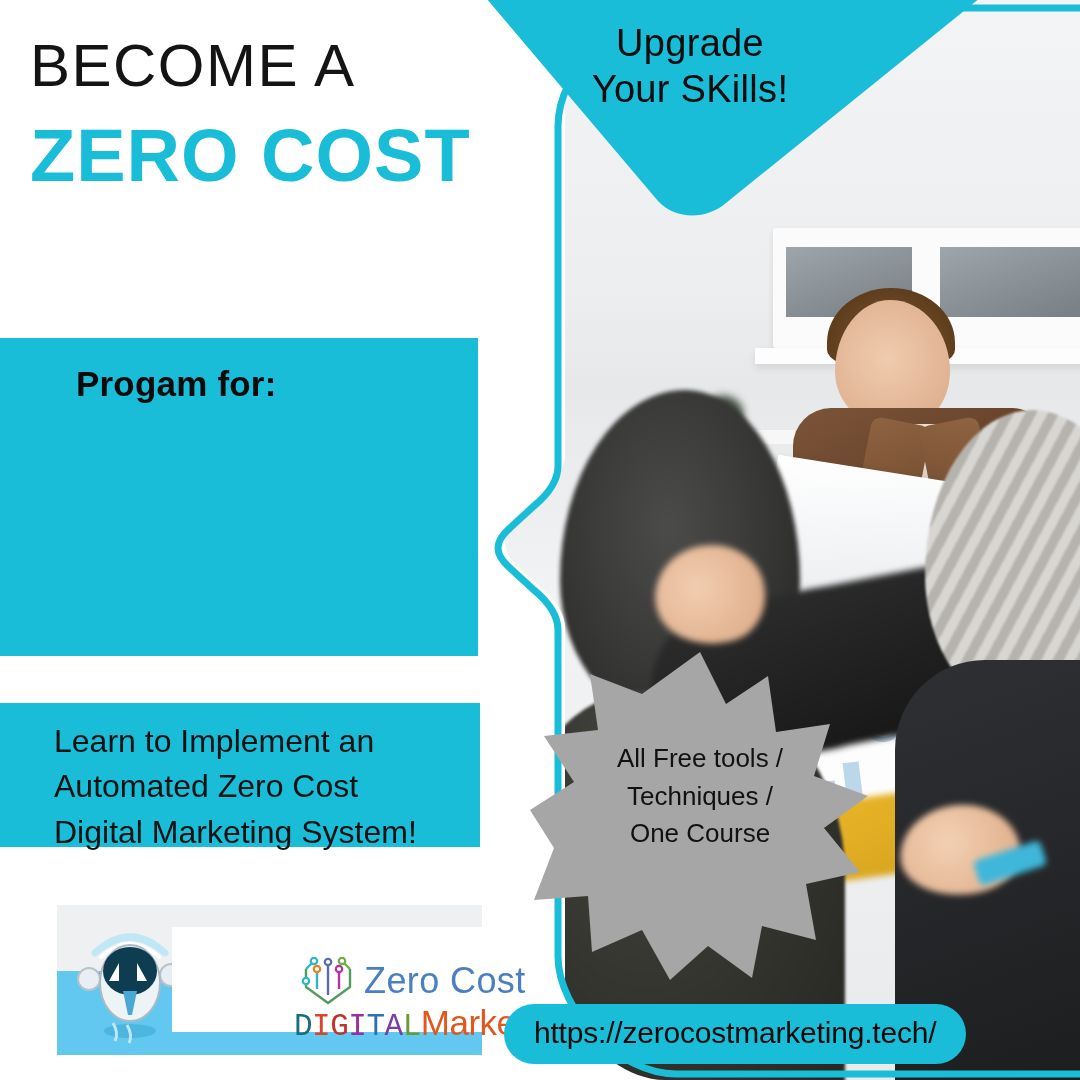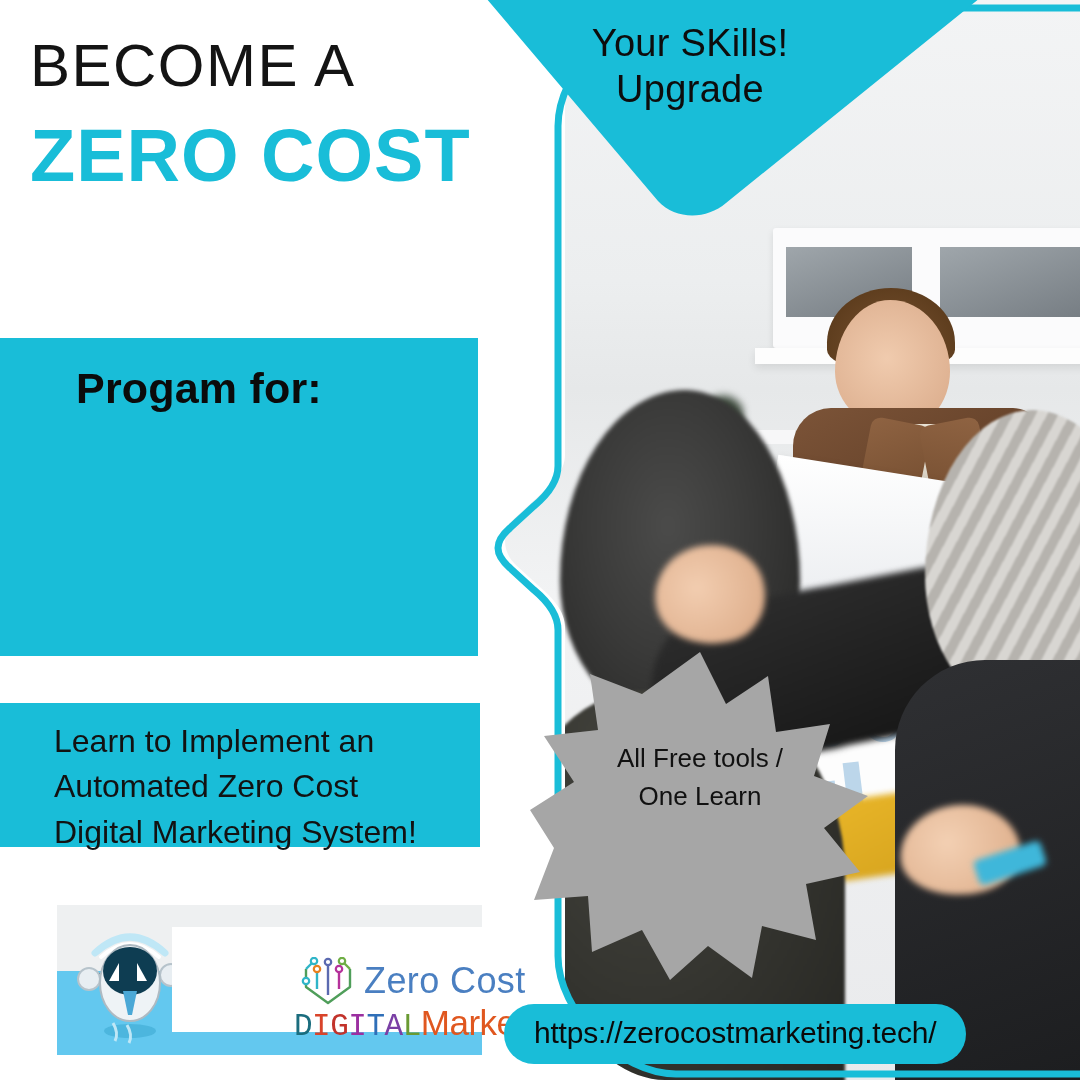--- a/index.html
+++ b/index.html
@@ -127,21 +127,21 @@
     font-size:58px; letter-spacing:1px; color:#141414;
     font-weight:400; line-height:1.16; margin-top:6px;
   }
 
   
   .box-program{
     position:absolute; left:0px; top:338px; width:478px; height:318px;
     background:#19BDD8;
   }
   .box-program h2{
-    font-size:43px; font-weight:700; color:#0b0b0b;
+    font-size:35px; font-weight:700; color:#0b0b0b;
     margin:26px 0 0 76px; letter-spacing:.2px;
   }
   .prog-list{ margin:28px 0 0 54px; list-style:none; }
   .prog-list li{
     position:relative; padding-left:34px; margin-bottom:18px;
     font-size:27px; color:#111; line-height:1.28;
   }
   .prog-list li .bullet{
     position:absolute; left:4px; top:11px;
     width:11px; height:11px; border-radius:50%; background:#111;
@@ -272,22 +272,22 @@
       <path d="M600 14 L196 14 C140 14 78 76 78 132 L78 472 C78 488 66 502 54 512 L30 534 C14 548 14 560 30 574 L54 596 C66 606 78 620 78 636 L78 962 C78 1018 140 1080 196 1080 L600 1080" stroke="#19BDD8" stroke-width="7" fill="none" stroke-linecap="round"></path>
     </svg>
   </div>
 
   <div class="tri-banner">
     <svg width="500" height="222" viewBox="0 0 500 222" aria-hidden="true">
       <path d="M6 0 L500 0 L246 205 C226 222 196 222 178 203 Z" fill="#19BDD8"></path>
     </svg>
   </div>
   <div class="tri-text">
+    <div>Upgrade</div>
     <div>Your SKills!</div>
-    <div>Upgrade</div>
   </div>
 
   <div class="headline">
     <div class="h-line1">BECOME A</div>
     <div class="h-line2">ZERO COST</div>
   </div>
 
   <div class="box-program">
     <h2>Progam for:</h2>
   </div>
@@ -296,21 +296,22 @@
     <p>Learn to Implement an Automated Zero Cost Digital Marketing System!</p>
   </div>
 
   <div class="starburst">
     <svg width="340" height="330" viewBox="0 0 340 330" aria-hidden="true">
       <polygon fill="#A6A6A6" points="170,2 196,54 238,26 246,82 300,74 284,126 338,146 294,178 330,222 276,234 286,290 232,276 222,328 178,296 140,330 112,280 62,302 58,246 4,250 24,198 0,160 44,132 14,86 68,80 60,24 112,44"></polygon>
     </svg>
   </div>
   <div class="star-text">
     <div>All Free tools /</div>
-    <div>One Learn</div>
+    <div>Techniques /</div>
+    <div>One Course</div>
   </div>
 
   <div class="logo-block">
     <div class="logo-water"></div>
 
     <div class="robot">
       <svg width="110" height="126" viewBox="0 0 110 126" aria-hidden="true">
         <path d="M20 34 Q55 2 90 34" stroke="#bfe7f6" stroke-width="7" fill="none" stroke-linecap="round"></path>
         <path d="M26 38 Q55 12 84 38" stroke="#ffffff" stroke-width="4" fill="none" stroke-linecap="round"></path>
         <ellipse cx="55" cy="112" rx="26" ry="7" fill="#3aa7cf" opacity=".55"></ellipse>

